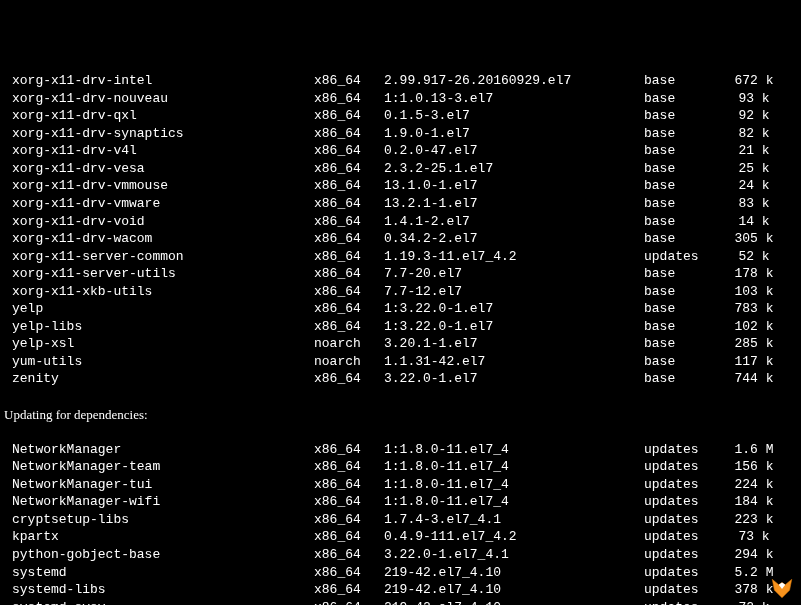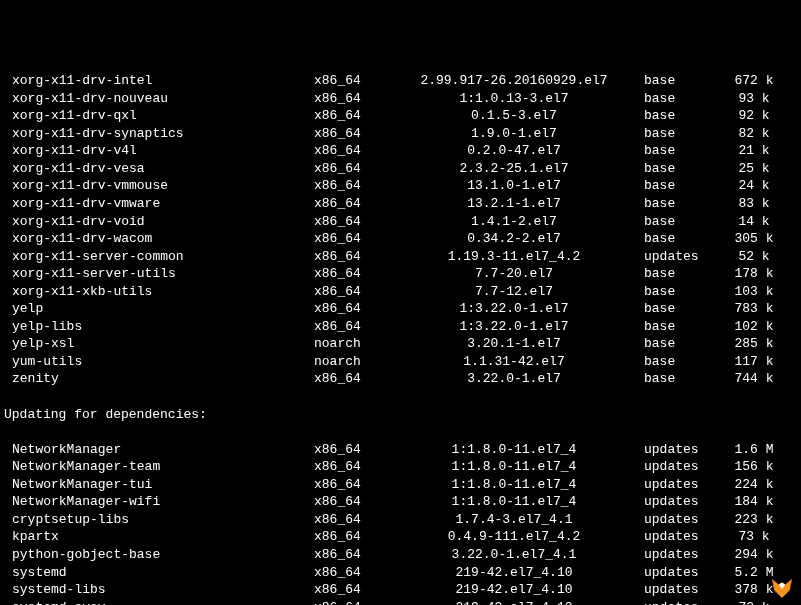--- a/index.html
+++ b/index.html
@@ -11,23 +11,23 @@
     line-height: 1.35;
     width: 801px;
     height: 605px;
     overflow: hidden;
     padding: 2px 4px;
     white-space: pre;
     position: relative;
   }
   .row { display: flex; }
   .c-name { width: 310px; padding-left: 8px; overflow: hidden; }
-  .c-name.noindent { padding-left: 0; }
+  .c-name.noindent { padding-left: 0; font-family: Liberation Serif, serif; }
   .c-arch { width: 70px; }
-  .c-ver  { width: 260px; text-align: center; }
+  .c-ver  { width: 260px; }
   .c-repo { width: 80px; }
   .c-size { width: 60px; text-align: center; }
   .watermark {
     position: absolute;
     right: 6px;
     bottom: 4px;
     font-family: Arial, sans-serif;
     font-size: 14px;
     color: #1a6fb5;
     display: flex;

